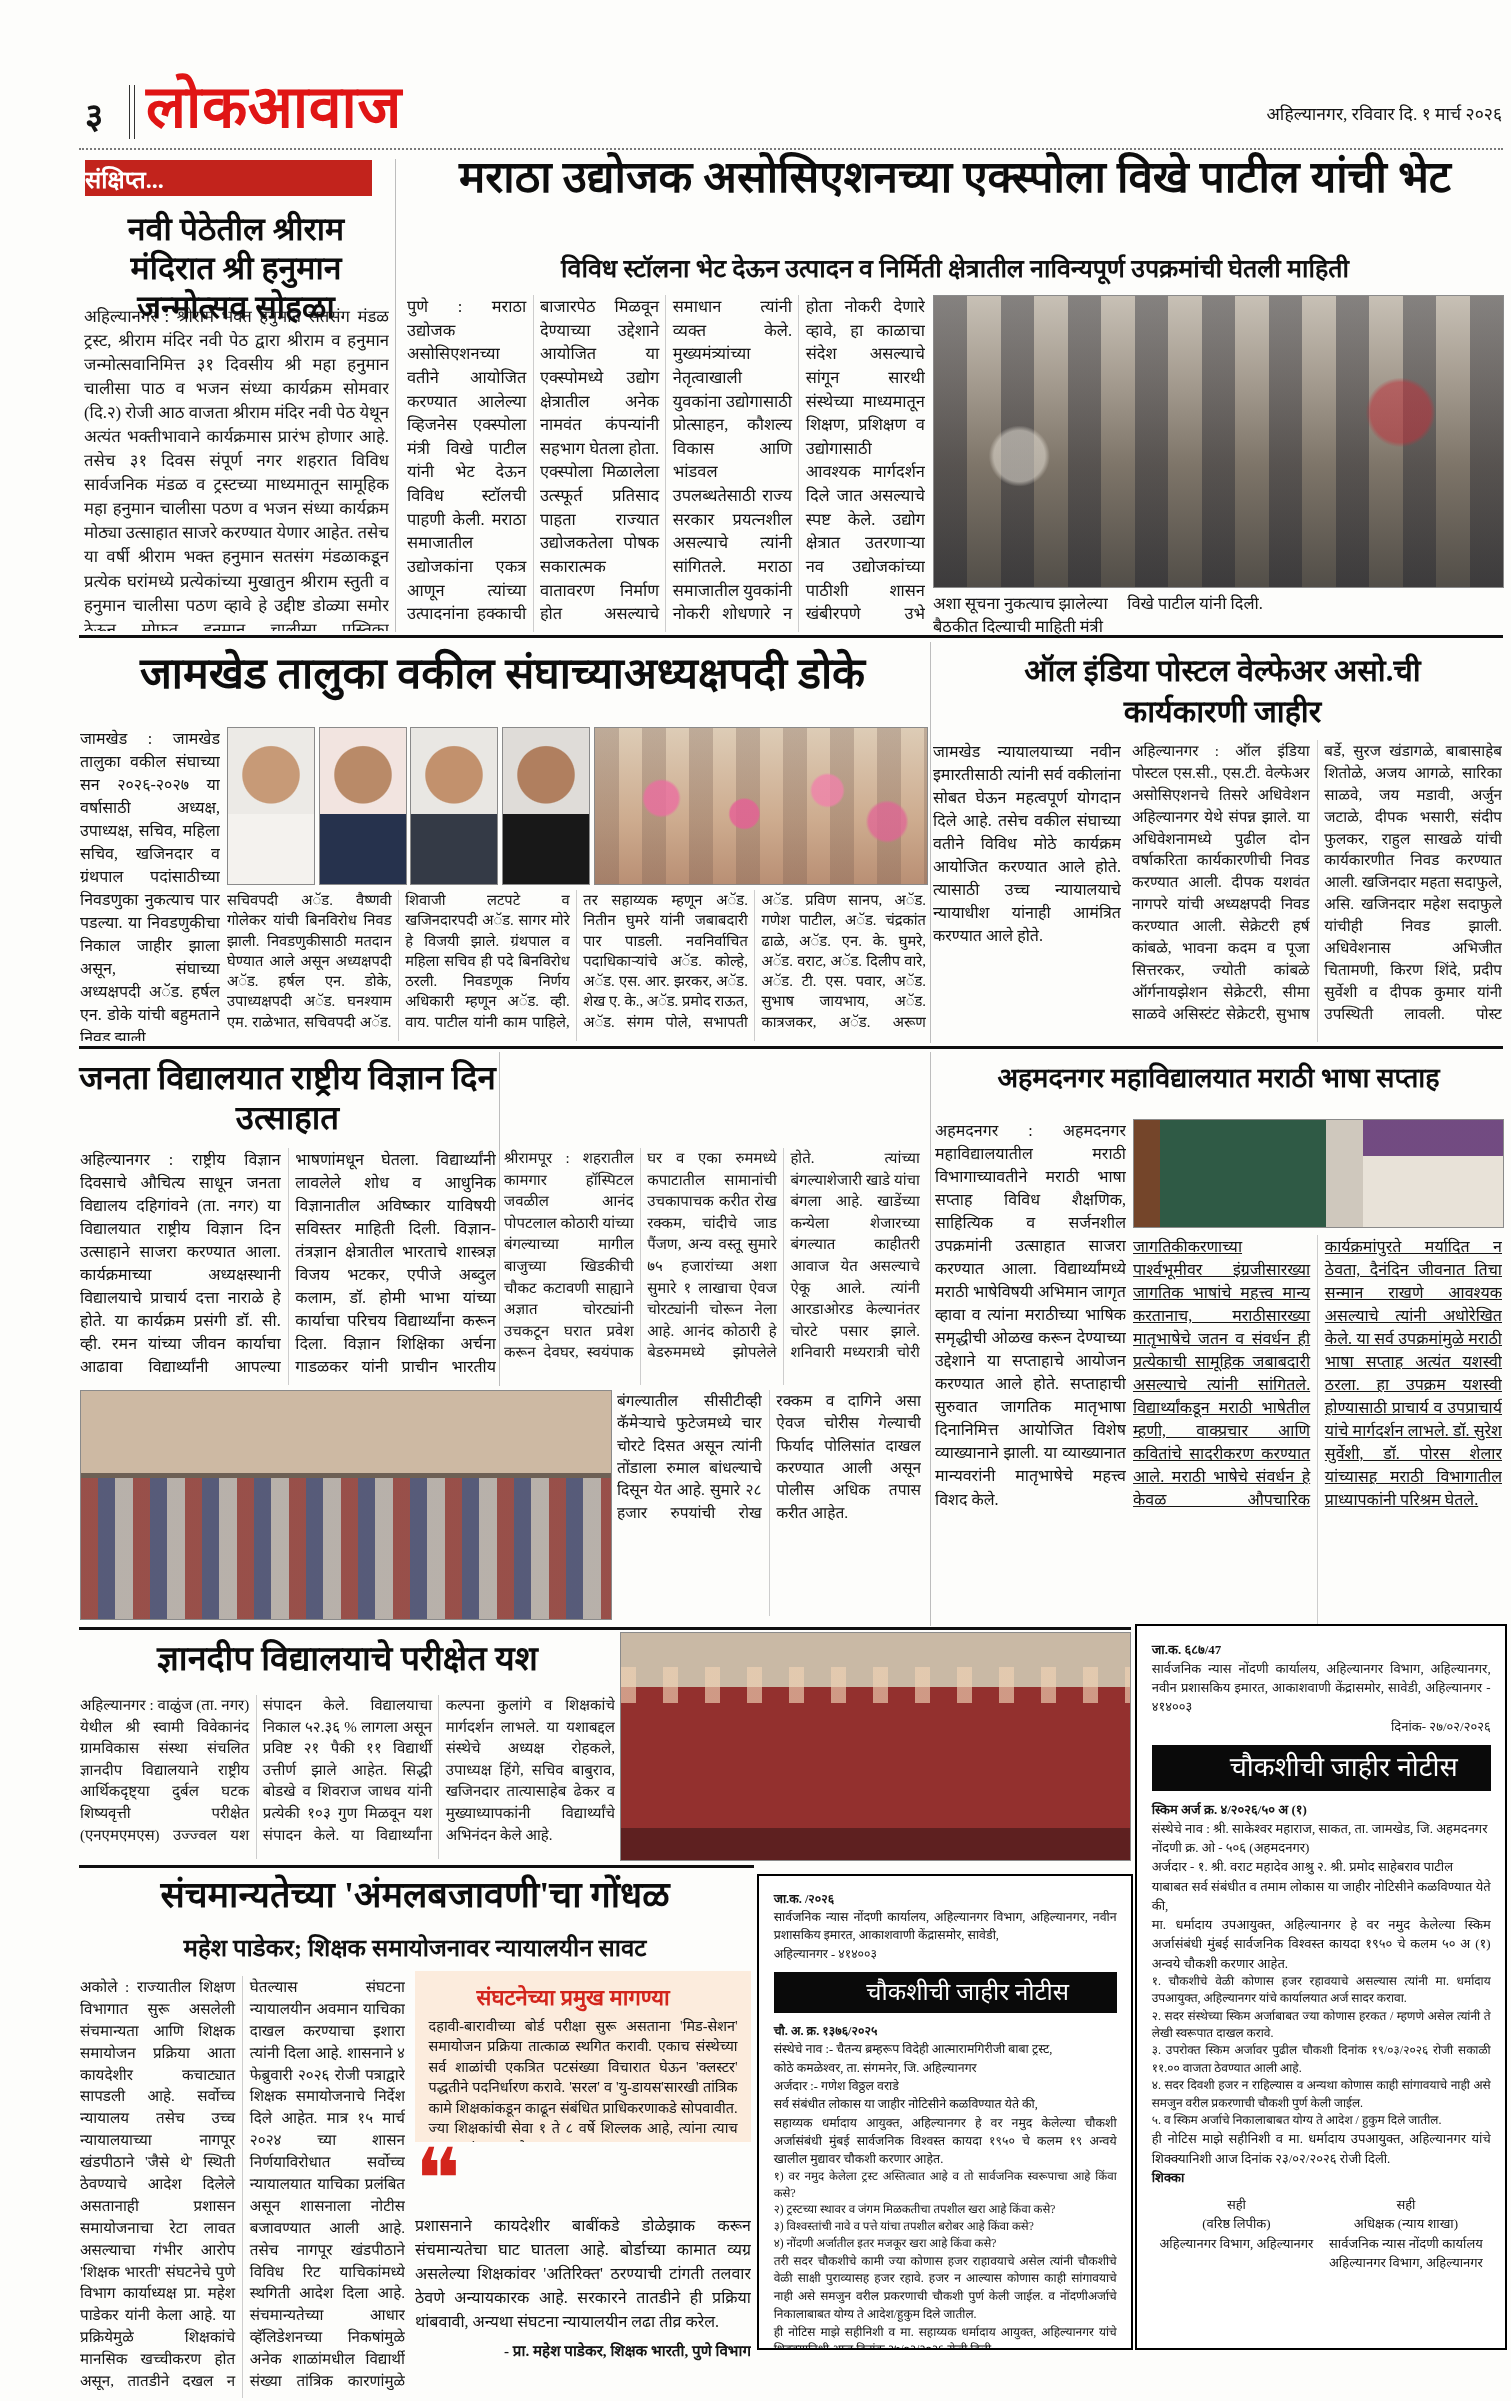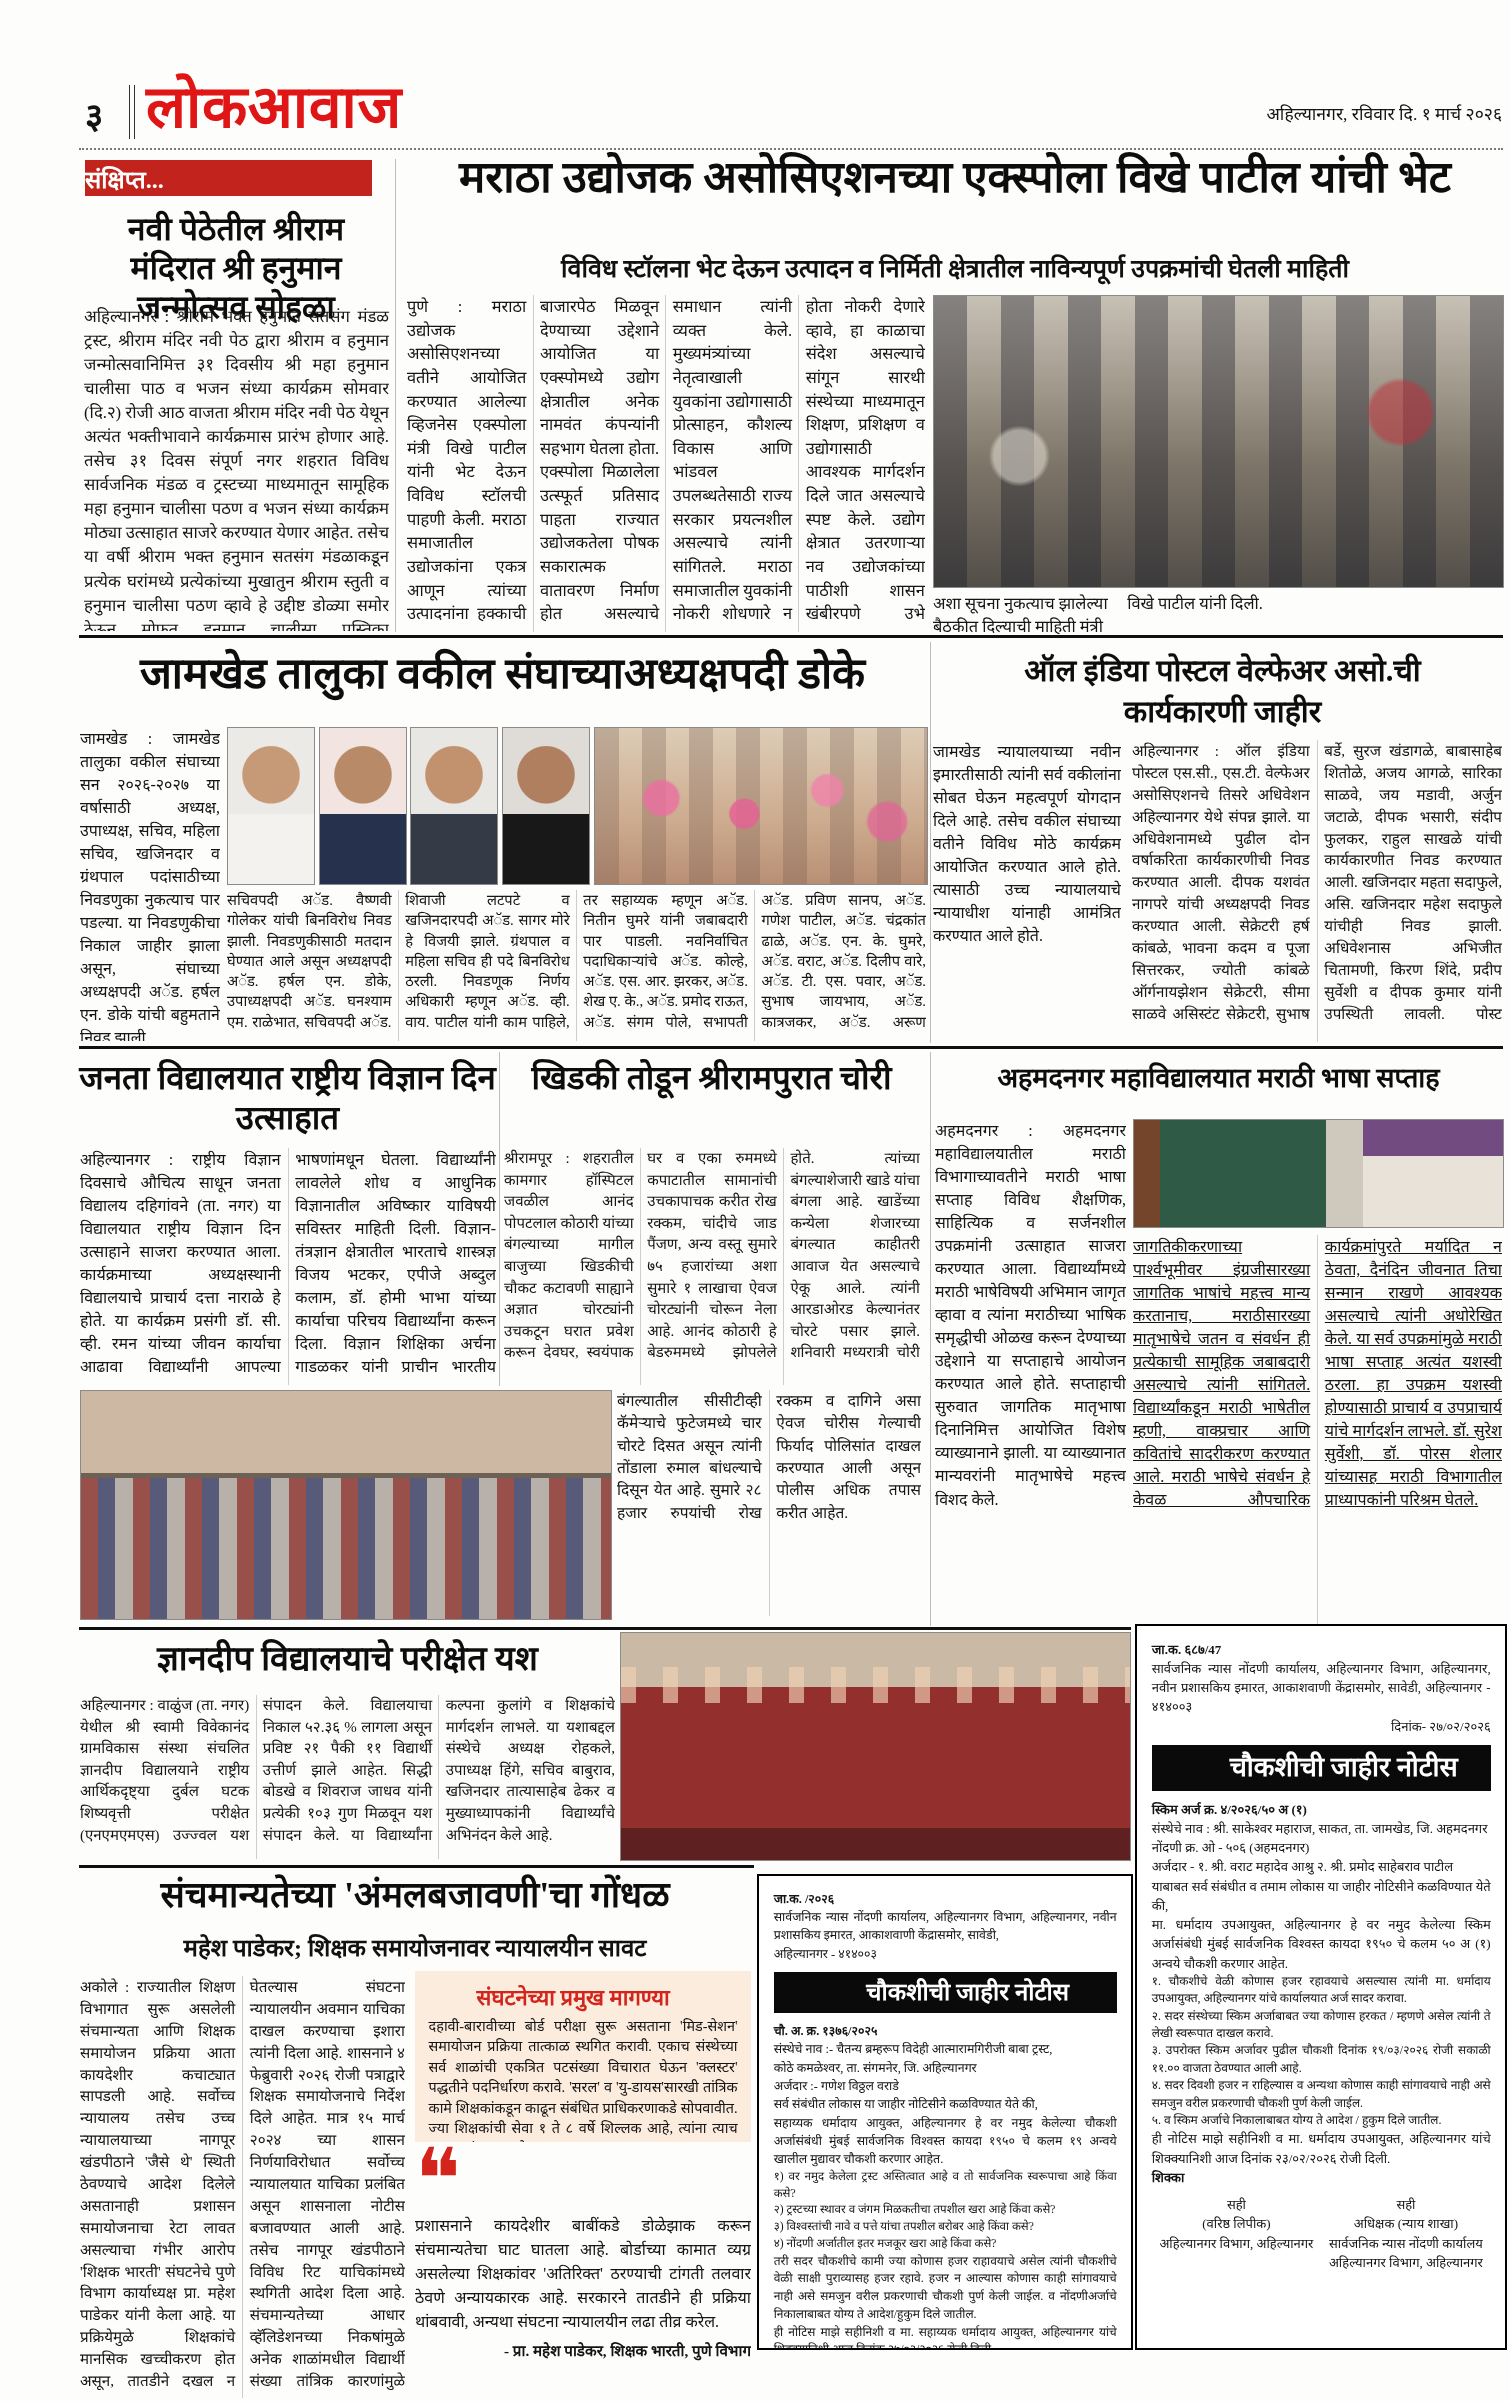--- a/index.html
+++ b/index.html
@@ -49,21 +49,21 @@
      repeating-linear-gradient(90deg, rgba(205,60,60,.45) 0 17px, rgba(60,85,165,.45) 17px 34px, rgba(245,243,240,.55) 34px 52px) 0 100%/100% 62% no-repeat,
      linear-gradient(180deg,#cdb9a3 0 36%,#6d6055 36% 100%);}
   .ph-marathi{background:
      linear-gradient(180deg, rgba(104,62,122,.92) 0 34%, rgba(0,0,0,0) 34%) 100% 0/38% 100% no-repeat,
      linear-gradient(90deg,#74452a 0 7%,#2f5a45 7% 52%,#cfc8bd 52% 62%,#e8e2d8 62% 100%);}
   .ph-dnyan{background:
      repeating-linear-gradient(90deg, rgba(240,210,180,.65) 0 14.7px, transparent 14.7px 42px) 0 18%/100% 16% no-repeat,
      linear-gradient(180deg,#c9b9a5 0 24%,#93302e 24% 86%,#5e2020 86% 100%);}
   
   .noticebox{border:2.3px solid #000;background:#fff;padding:13.6px 14.7px;overflow:hidden;}
-  .nbanner{background:#0a0a0a;color:#fff;font-weight:700;text-align:center;
+  .nbanner{background:#0a0a0a;color:#fff;font-weight:400;text-align:center;
            font-size:27px;line-height:1.7;margin:9px 0;padding-left:45px;}
   .ntext{font-size:13px;line-height:1.48;text-align:justify;}
   .npoints{font-size:12px;line-height:1.45;white-space:pre-line;text-align:justify;}
   .nsig{display:flex;justify-content:space-around;text-align:center;font-size:13px;line-height:1.5;margin-top:8px;}
   
   .demands{background:#fcecdd;padding:10.2px 13.6px;overflow:hidden;}
   .demtitle{color:#d3251c;font-size:22px;font-weight:800;margin-bottom:4.5px;margin-left:48px;}
   .quotemark{color:#d3251c;font-size:85px;line-height:.8;font-family:"DejaVu Sans",sans-serif;}
   .caption{font-size:16.4px;line-height:1.4;}
 </style>
@@ -125,21 +125,20 @@
 
   <div class="abs hr" style="left:79px;top:1046px;width:1424px;"></div>
 
   <div class="abs headline center" style="left:79px;top:1058px;width:417px;font-size:33px;">जनता विद्यालयात राष्ट्रीय विज्ञान दिन उत्साहात</div>
   <div class="abs" style="left:80px;top:1148px;width:416px;height:237px;">
     <div class="bodytext c2" style="font-size:16px;">अहिल्यानगर : राष्ट्रीय विज्ञान दिवसाचे औचित्य साधून जनता विद्यालय दहिगांवने (ता. नगर) या विद्यालयात राष्ट्रीय विज्ञान दिन उत्साहाने साजरा करण्यात आला. कार्यक्रमाच्या अध्यक्षस्थानी विद्यालयाचे प्राचार्य दत्ता नाराळे हे होते. या कार्यक्रम प्रसंगी डॉ. सी. व्ही. रमन यांच्या जीवन कार्याचा आढावा विद्यार्थ्यांनी आपल्या भाषणांमधून घेतला. विद्यार्थ्यांनी लावलेले शोध व आधुनिक विज्ञानातील अविष्कार याविषयी सविस्तर माहिती दिली. विज्ञान-तंत्रज्ञान क्षेत्रातील भारताचे शास्त्रज्ञ विजय भटकर, एपीजे अब्दुल कलाम, डॉ. होमी भाभा यांच्या कार्याचा परिचय विद्यार्थ्यांना करून दिला. विज्ञान शिक्षिका अर्चना गाडळकर यांनी प्राचीन भारतीय शास्त्रीय ज्ञानाची माहिती दिली. कार्यक्रमाच्या यशस्वीतेसाठी शिक्षक व शिक्षकेतर कर्मचाऱ्यांनी परिश्रम घेतले. पर्यवेक्षिका तारा वाघ यांनी आभार मानले.</div>
   </div>
   <div class="abs photo ph-janata" style="left:80px;top:1390px;width:530px;height:228px;"></div>
   <div class="abs vr" style="left:499px;top:1052px;height:334px;"></div>
 
-  <div class="abs headline center" style="left:503px;top:1058px;width:417px;font-size:33px;">खिडकी तोडून श्रीरामपुरात चोरी</div>
   <div class="abs" style="left:504px;top:1148px;width:416px;height:237px;">
     <div class="bodytext c3" style="font-size:15px;">श्रीरामपूर : शहरातील कामगार हॉस्पिटल जवळील आनंद पोपटलाल कोठारी यांच्या बंगल्याच्या मागील बाजुच्या खिडकीची चौकट कटावणी साह्याने अज्ञात चोरट्यांनी उचकटून घरात प्रवेश करून देवघर, स्वयंपाक घर व एका रुममध्ये कपाटातील सामानांची उचकापाचक करीत रोख रक्कम, चांदीचे जाड पैंजण, अन्य वस्तू सुमारे ७५ हजारांच्या अशा सुमारे १ लाखाचा ऐवज चोरट्यांनी चोरून नेला आहे. आनंद कोठारी हे बेडरुममध्ये झोपलेले होते. त्यांच्या बंगल्याशेजारी खाडे यांचा बंगला आहे. खाडेंच्या कन्येला शेजारच्या बंगल्यात काहीतरी आवाज येत असल्याचे ऐकू आले. त्यांनी आरडाओरड केल्यानंतर चोरटे पसार झाले. शनिवारी मध्यरात्री चोरी झाल्याचे उघडकीस आले.</div>
   </div>
   <div class="abs" style="left:617px;top:1390px;width:304px;height:226px;">
     <div class="bodytext c2" style="font-size:15.5px;">बंगल्यातील सीसीटीव्ही कॅमेऱ्याचे फुटेजमध्ये चार चोरटे दिसत असून त्यांनी तोंडाला रुमाल बांधल्याचे दिसून येत आहे. सुमारे २८ हजार रुपयांची रोख रक्कम व दागिने असा ऐवज चोरीस गेल्याची फिर्याद पोलिसांत दाखल करण्यात आली असून पोलीस अधिक तपास करीत आहेत.</div>
   </div>
   <div class="abs vr" style="left:930px;top:1052px;height:574px;"></div>
 
   <div class="abs headline center" style="left:935px;top:1062px;width:567px;font-size:27px;">अहमदनगर महाविद्यालयात मराठी भाषा सप्ताह</div>
   <div class="abs" style="left:935px;top:1119px;width:191px;height:504px;">

